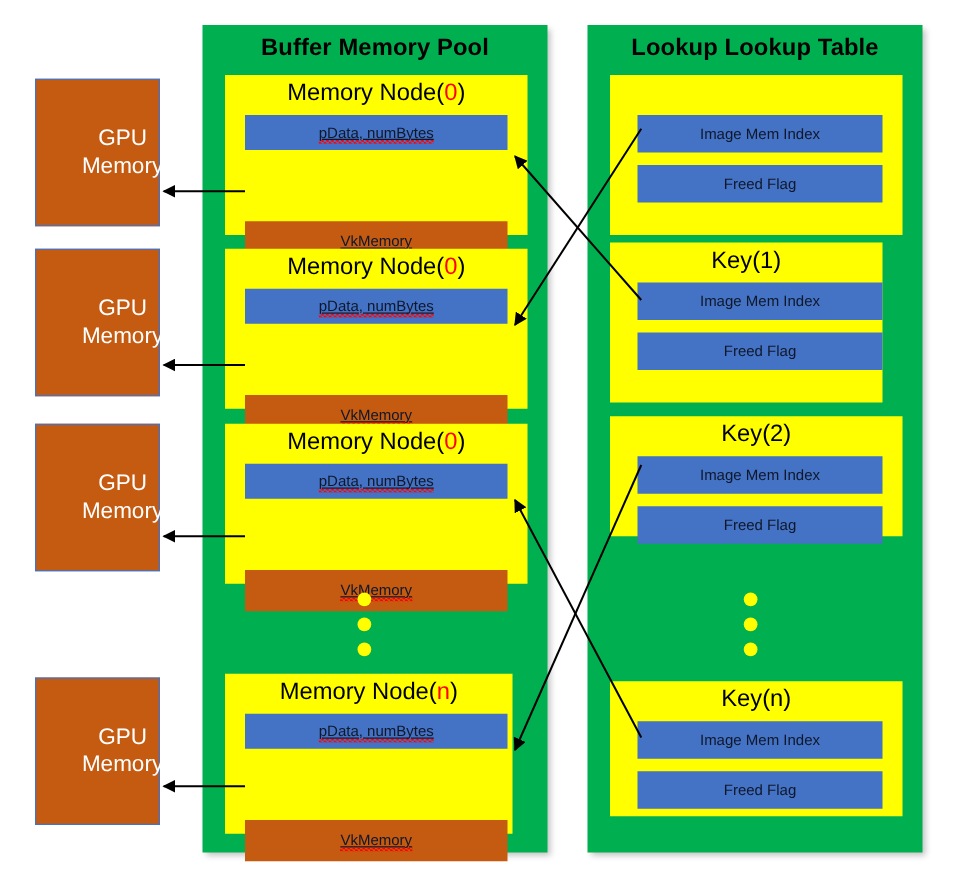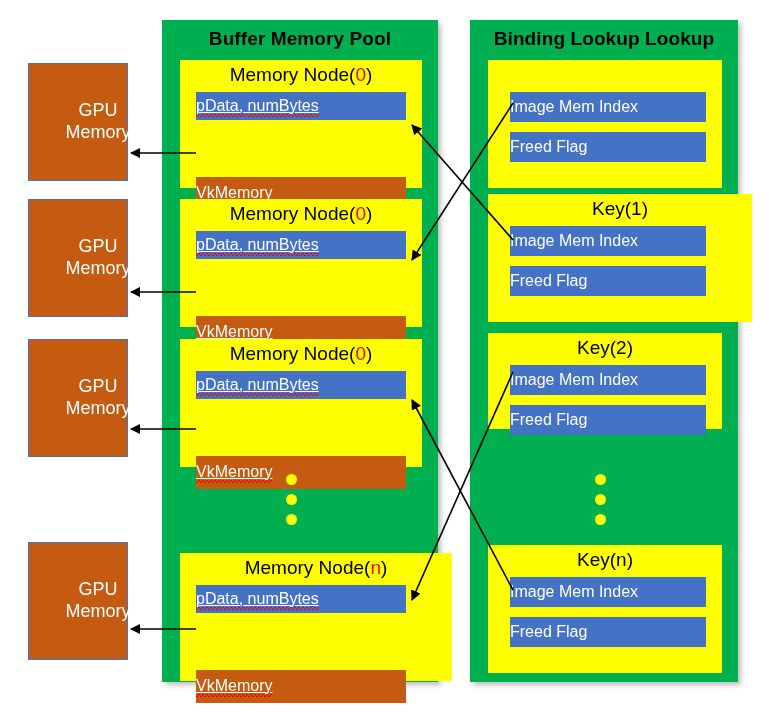--- a/index.html
+++ b/index.html
@@ -50,22 +50,23 @@
     white-space: nowrap;
   }
   .card-title .idx { color: var(--red, #ff0000); }
 
   
   .row {
     position: absolute;
     box-sizing: border-box;
     display: flex;
     align-items: center;
-    color: #ffffff;
-    font-size: 16px;
+    justify-content: center;
+    color: #0f172a;
+    font-size: 12px;
     font-weight: 400;
     white-space: nowrap;
   }
   .row.blue  { background: var(--blue, #4472c4); }
   .row.brown { background: var(--brown, #c55a11); margin-top: 44px; }
 
   
   .sq {
     position: relative;
     display: inline-block;
@@ -189,46 +190,46 @@
       <span class="sq ul">VkMemory</span>
     </div>
   </div>
 
   <div class="dots" style="left:286px; top:474px;">
     <i></i>
     <i></i>
     <i></i>
   </div>
 
-  <div class="card" style="left:180px; top:553px; width:272px; height:128px;">
+  <div class="card" style="left:180px; top:539px; width:230px; height:128px;">
     <div class="card-title">
       <span>Memory Node(</span><span class="idx">n</span><span>)</span>
     </div>
     <div class="row blue" style="left:16px; top:32px; width:210px; height:28px;">
       <span class="sq ul">pData, numBytes</span>
     </div>
     <div class="row brown" style="left:16px; top:73px; width:210px; height:33px;">
       <span class="sq ul">VkMemory</span>
     </div>
   </div>
 
   <div class="panel" style="left:470px; top:20px; width:268px; height:662px;">
-    <div class="panel-title">Binding Lookup Lookup</div>
+    <div class="panel-title">Lookup Lookup Table</div>
   </div>
 
   <div class="card" style="left:488px; top:60px; width:234px; height:128px;">
     <div class="row blue" style="left:22px; top:32px; width:196px; height:30px;">
       <span>Image Mem Index</span>
     </div>
     <div class="row blue" style="left:22px; top:72px; width:196px; height:30px;">
       <span>Freed Flag</span>
     </div>
   </div>
 
-  <div class="card" style="left:488px; top:194px; width:264px; height:128px;">
+  <div class="card" style="left:488px; top:194px; width:218px; height:128px;">
     <div class="card-title">Key(1)</div>
     <div class="row blue" style="left:22px; top:32px; width:196px; height:30px;">
       <span>Image Mem Index</span>
     </div>
     <div class="row blue" style="left:22px; top:72px; width:196px; height:30px;">
       <span>Freed Flag</span>
     </div>
   </div>
 
   <div class="card" style="left:488px; top:333px; width:234px; height:96px;">
@@ -240,21 +241,21 @@
       <span>Freed Flag</span>
     </div>
   </div>
 
   <div class="dots" style="left:595px; top:474px;">
     <i></i>
     <i></i>
     <i></i>
   </div>
 
-  <div class="card" style="left:488px; top:545px; width:234px; height:128px;">
+  <div class="card" style="left:488px; top:545px; width:234px; height:108px;">
     <div class="card-title">Key(n)</div>
     <div class="row blue" style="left:22px; top:32px; width:196px; height:30px;">
       <span>Image Mem Index</span>
     </div>
     <div class="row blue" style="left:22px; top:72px; width:196px; height:30px;">
       <span>Freed Flag</span>
     </div>
   </div>
 
   <svg id="arrows" viewBox="0 0 769 712" xmlns="http://www.w3.org/2000/svg">

